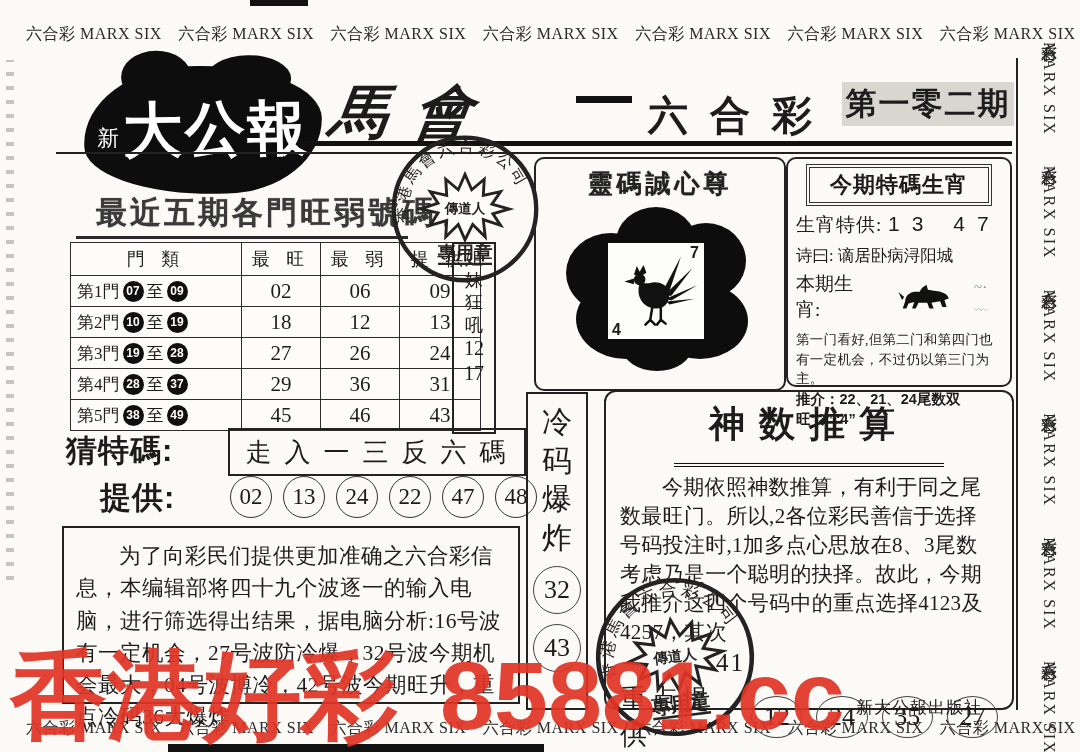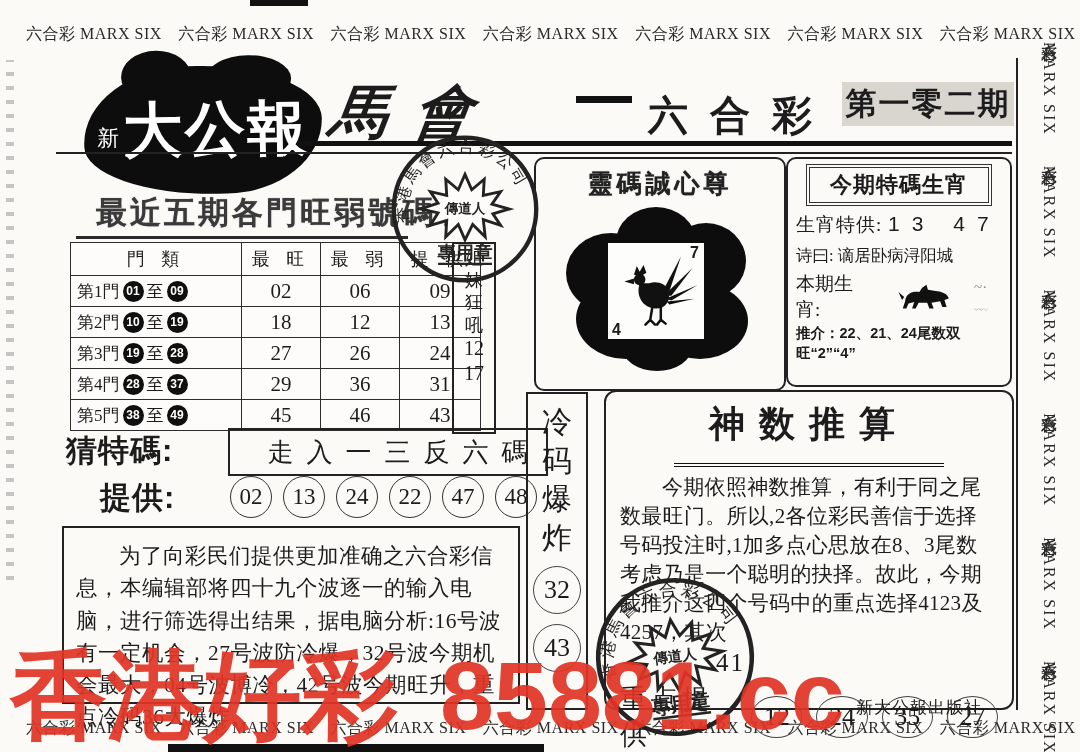--- a/index.html
+++ b/index.html
@@ -44,21 +44,21 @@
   .numball{display:inline-flex;width:21px;height:21px;border-radius:50%;background:#0f0f0f;color:#fff;
            font-size:12px;font-weight:700;align-items:center;justify-content:center;
            font-family:"Liberation Sans",sans-serif;}
   .sis{left:452px;top:242px;width:40px;height:184px;border:2px solid #222;
        display:flex;flex-direction:column;align-items:center;justify-content:flex-start;padding-top:4px;gap:1px;}
   .sis span{font-size:18px;line-height:1.18;}
   .sis .num{font-size:20px;}
   
   .lbl-heavy{font-family:"Liberation Sans",sans-serif;font-weight:900;font-size:31px;letter-spacing:1px;}
   .slogan-box{left:228px;top:428px;width:294px;height:44px;border:2.5px solid #222;
-              display:flex;align-items:center;justify-content:center;padding-left:22px;}
+              display:flex;align-items:center;justify-content:center;}
   .slogan-box span{font-size:26px;letter-spacing:13px;padding-left:10px;}
   .circ{display:inline-flex;width:40px;height:40px;border:1.6px solid #333;border-radius:50%;
         align-items:center;justify-content:center;font-size:23px;background:transparent;}
   .offer-row{left:230px;top:476px;display:flex;gap:11px;}
   
   .article{left:62px;top:526px;width:458px;height:178px;border:2px solid #222;
            padding:12px 12px;box-sizing:border-box;font-size:21.5px;line-height:1.5;
            text-indent:2em;letter-spacing:.5px;}
   
   .spirit{left:534px;top:157px;width:248px;height:230px;border:2.5px solid #222;border-radius:10px;}
@@ -140,21 +140,21 @@
         <tr>
       <th style="width:162px;">門 類</th>
       <th style="width:70px;">最 旺</th>
       <th style="width:70px;">最 弱</th>
       <th style="width:72px;">提 供</th>
     </tr>
     <tr>
       <td>
             <span class="gate-cell">
         <span>第1門</span>
-        <span class="numball">01</span>
+        <span class="numball">07</span>
         <span>至</span>
         <span class="numball">09</span>
             </span>
           </td>
       <td>02</td>
       <td>06</td>
       <td>09</td>
     </tr>
     <tr>
       <td>
@@ -274,20 +274,21 @@
       <span>谪居卧病浔阳城</span>
     </div>
     <div class="sp-zo">
       <span>本期生宵:</span>
       <svg width="58" height="30" viewBox="0 0 80 40">
         <path d="M12,22 C15,14 23,12 31,13 L35,7 L41,3 L43,10 L56,12 C65,13 71,17 72,22 L66,24 L69,34 L63,34 L60,26 L48,28 L51,36 L45,36 L42,28 L30,28 L26,36 L21,36 L24,27 L16,29 L13,36 L8,36 L11,27 Z" fill="#111"></path>
         <polygon points="10,20 2,13 7,24" fill="#111"></polygon>
       </svg>
       <span class="sp-squig">~·﹏</span>
     </div>
+    <div class="sp-note">第一门看好,但第二门和第四门也有一定机会，不过仍以第三门为主。</div>
     <div class="sp-rec">推介：22、21、24尾数双旺“2”“4”</div>
   </div>
 
   <div class="abs cold">
     <span class="ch">冷</span>
     <span class="ch">码</span>
     <span class="ch">爆</span>
     <span class="ch">炸</span>
     <span class="circ">32</span>
     <span class="circ">43</span>

